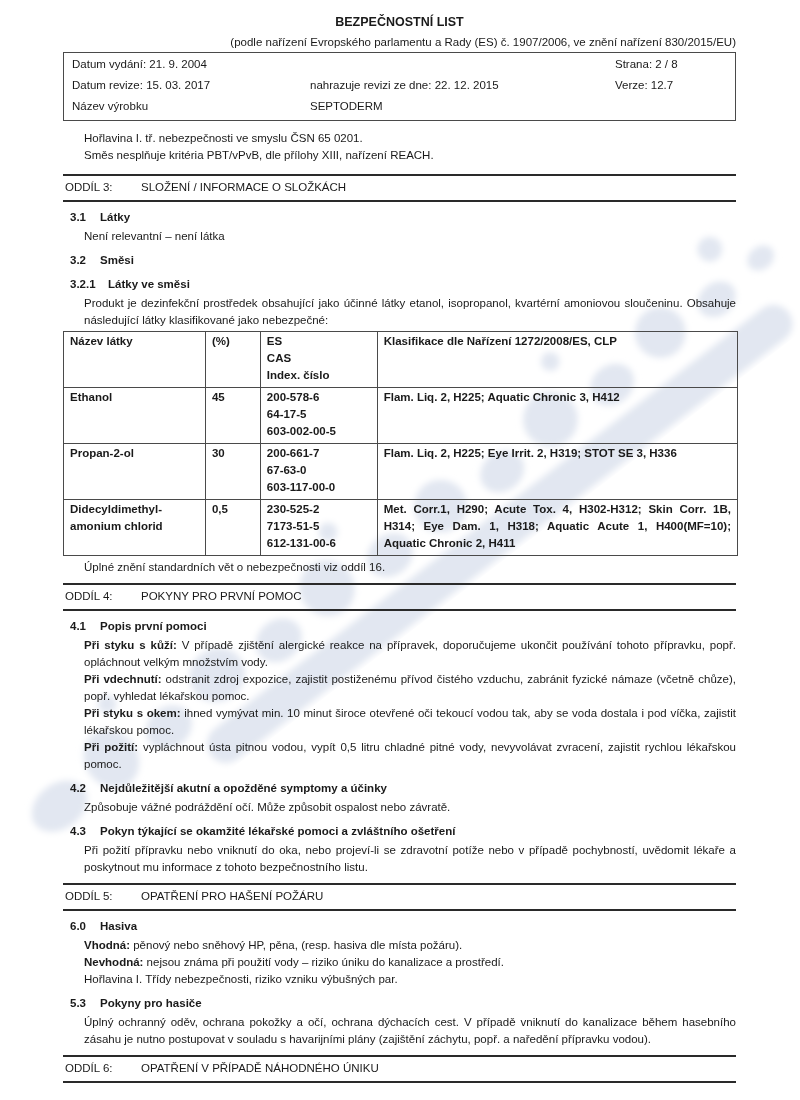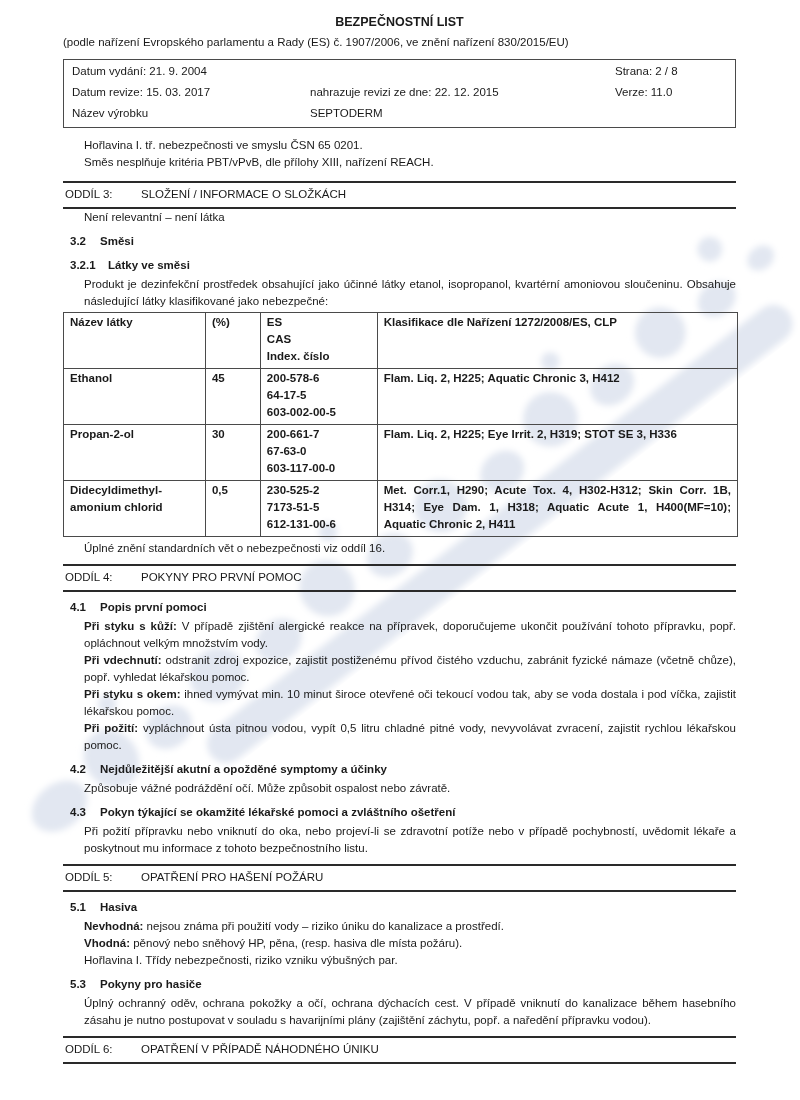--- a/index.html
+++ b/index.html
@@ -8,21 +8,21 @@
     width:798px;height:1100px;
     background:#ffffff;
     font-family:"Liberation Sans","DejaVu Sans",sans-serif;
     font-size:11.5px;line-height:17px;color:#1a1a1a;
     overflow:hidden;
   }
   .watermark{position:absolute;top:0;left:0;width:800px;height:1100px;z-index:0;pointer-events:none;}
   .content{position:relative;z-index:1;padding:14px 62px 0 63px;}
 
   .doc-title{text-align:center;font-weight:bold;font-size:12.5px;margin-bottom:3px;}
-  .doc-subtitle{text-align:left;margin-bottom:8px;}
+  .doc-subtitle{text-align:right;margin-bottom:1px;}
 
   .header-box{border:1.6px solid #4a4a4a;padding:2px 0;margin-bottom:9px;}
   .hrow{display:grid;grid-template-columns:238px 305px 1fr;padding:1px 8px;height:19px;}
   .hrow .c3{text-align:left;}
 
   .intro{padding-left:21px;margin-bottom:10px;}
 
   .section-bar{
     border-top:2.2px solid #2a2a2a;border-bottom:2.2px solid #2a2a2a;
     font-weight:normal;padding:3px 2px 4px 2px;margin-top:7px;
@@ -94,39 +94,43 @@
 
     <div class="header-box">
       <div class="hrow">
         <span class="c1">Datum vydání: 21. 9. 2004</span>
         <span class="c2"></span>
         <span class="c3">Strana: 2 / 8</span>
       </div>
       <div class="hrow">
         <span class="c1">Datum revize: 15. 03. 2017</span>
         <span class="c2">nahrazuje revizi ze dne: 22. 12. 2015</span>
-        <span class="c3">Verze: 11.0</span>
+        <span class="c3">Verze: 12.7</span>
       </div>
       <div class="hrow">
         <span class="c1">Název výrobku</span>
         <span class="c2">SEPTODERM</span>
         <span class="c3"></span>
       </div>
     </div>
 
     <div class="intro">
       <div>Hořlavina I. tř. nebezpečnosti ve smyslu ČSN 65 0201.</div>
       <div>Směs nesplňuje kritéria PBT/vPvB, dle přílohy XIII, nařízení REACH.</div>
     </div>
 
     <div class="section-bar">
       <span class="sec-id">ODDÍL 3:</span>
       <span class="sec-title">SLOŽENÍ / INFORMACE O SLOŽKÁCH</span>
     </div>
 
+    <div class="sub-h">
+      <span class="n">3.1</span>
+      <span>Látky</span>
+    </div>
     <div class="para">Není relevantní – není látka</div>
 
     <div class="sub-h">
       <span class="n">3.2</span>
       <span>Směsi</span>
     </div>
 
     <div class="sub-h l3">
       <span class="n">3.2.1</span>
       <span>Látky ve směsi</span>
@@ -211,25 +215,25 @@
       <span>Pokyn týkající se okamžité lékařské pomoci a zvláštního ošetření</span>
     </div>
     <div class="para just">Při požití přípravku nebo vniknutí do oka, nebo projeví-li se zdravotní potíže nebo v případě pochybností, uvědomit lékaře a poskytnout mu informace z tohoto bezpečnostního listu.</div>
 
     <div class="section-bar">
       <span class="sec-id">ODDÍL 5:</span>
       <span class="sec-title">OPATŘENÍ PRO HAŠENÍ POŽÁRU</span>
     </div>
 
     <div class="sub-h">
-      <span class="n">5.1</span>
+      <span class="n">6.0</span>
       <span>Hasiva</span>
     </div>
+    <div class="runin"><b>Vhodná:</b><span> pěnový nebo sněhový HP, pěna, (resp. hasiva dle místa požáru).</span></div>
     <div class="runin"><b>Nevhodná:</b><span> nejsou známa při použití vody – riziko úniku do kanalizace a prostředí.</span></div>
-    <div class="runin"><b>Vhodná:</b><span> pěnový nebo sněhový HP, pěna, (resp. hasiva dle místa požáru).</span></div>
 
     <div class="para">Hořlavina I. Třídy nebezpečnosti, riziko vzniku výbušných par.</div>
 
     <div class="sub-h">
       <span class="n">5.3</span>
       <span>Pokyny pro hasiče</span>
     </div>
     <div class="para just">Úplný ochranný oděv, ochrana pokožky a očí, ochrana dýchacích cest. V případě vniknutí do kanalizace během hasebního zásahu je nutno postupovat v souladu s havarijními plány (zajištění záchytu, popř. a naředění přípravku vodou).</div>
 
     <div class="section-bar">

